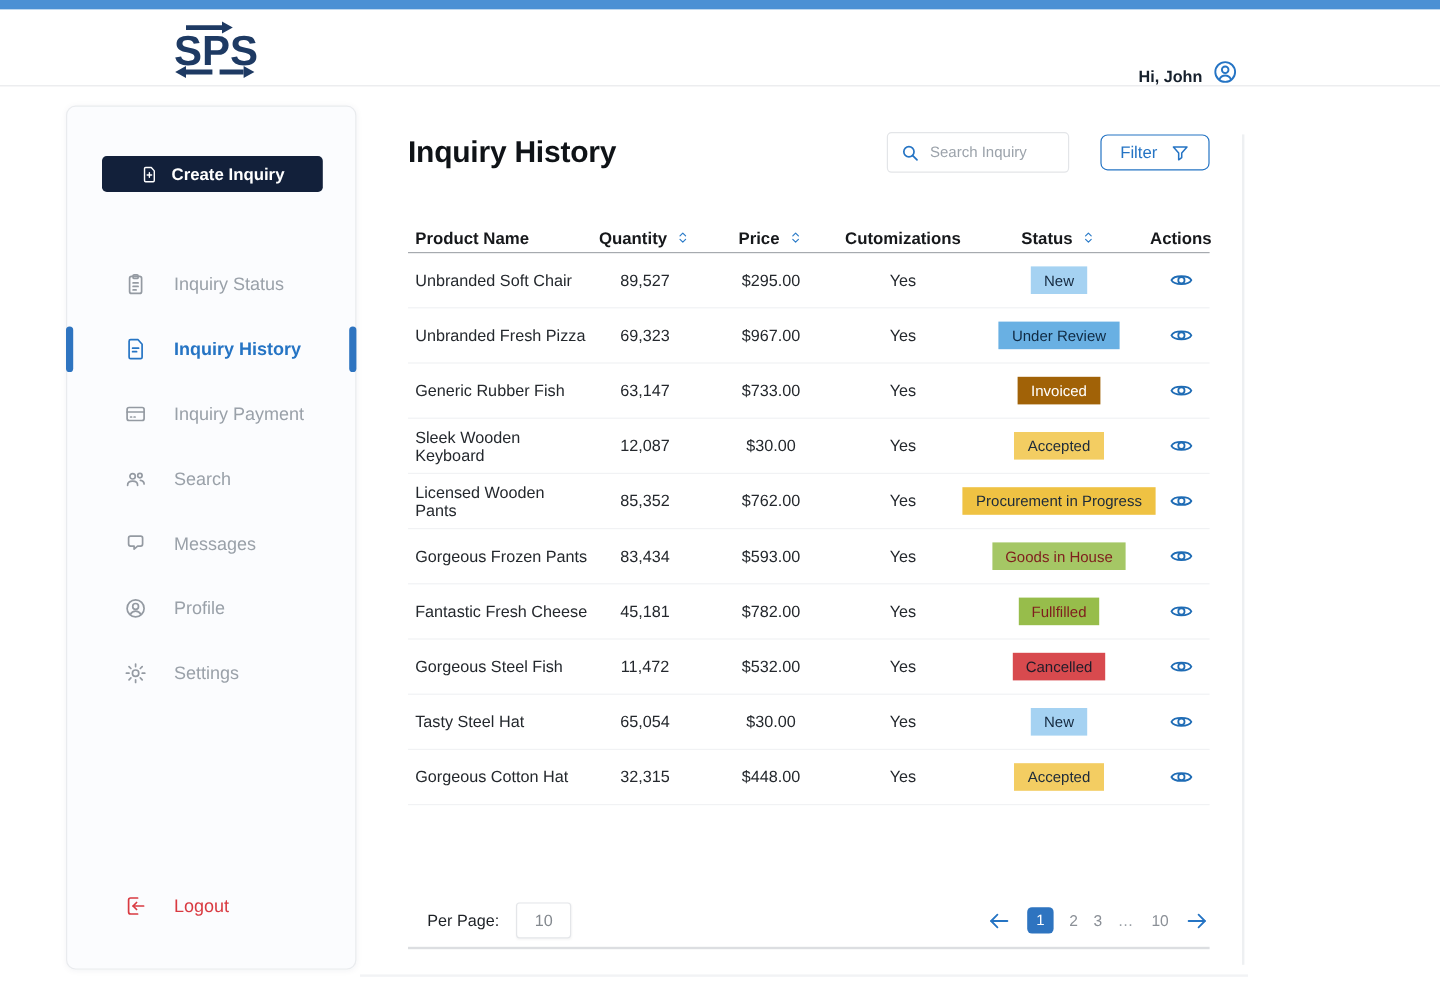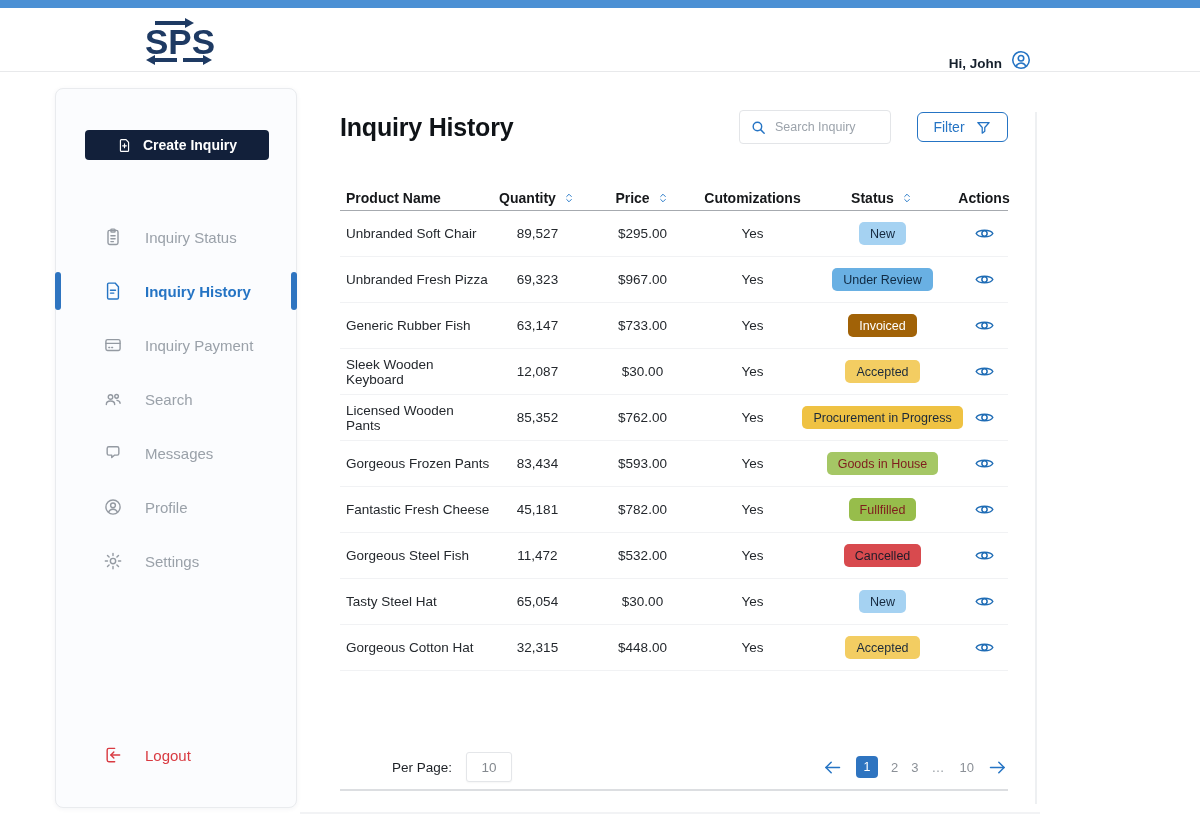--- a/index.html
+++ b/index.html
@@ -88,35 +88,35 @@
     font-size: 14px; font-weight: bold; color: #16181b;
   }
   .th { display: flex; align-items: center; justify-content: center; gap: 6px; }
   .th:first-child { justify-content: flex-start; padding-left: 6px; }
   .sort-btn { color: #2b7bc8; cursor: pointer; display: flex; }
   .tr { height: 46px; border-bottom: 1px solid #f1f2f4; font-size: 13.5px; color: #24282d; }
   .td { text-align: center; }
   .td.product { text-align: left; padding-left: 6px; }
   .td.status { display: flex; justify-content: center; }
   .badge {
-    display: inline-block; padding: 4.5px 11px; border-radius: 5px;
+    display: inline-block; padding: 4.5px 11px; border-radius: 0;
     font-size: 12.5px; white-space: nowrap;
   }
   .eye-btn {
     background: none; border: none; color: #1f6cb5; cursor: pointer;
     display: flex; justify-content: center; width: 100%;
   }
 
   
   .tfoot {
     margin-top: 74px; height: 46px; display: flex; align-items: center;
     justify-content: space-between; border-bottom: 2px solid #dcdee1;
   }
   .per-page { display: flex; align-items: center; gap: 14px; padding-left: 16px; }
-  .per-page-label { font-size: 13.5px; color: #1d2126; margin-left: 36px; }
+  .per-page-label { font-size: 13.5px; color: #1d2126; }
   .per-page-box {
     width: 46px; height: 30px; border: 1px solid #e4e6e9; border-radius: 3px;
     background: #fff; display: flex; align-items: center; justify-content: center;
     font-size: 13.5px; color: #84898f; cursor: pointer; box-shadow: 0 1px 2px rgba(0,0,0,.04);
   }
   .pagination { display: flex; align-items: center; gap: 13px; font-size: 13px; color: #8b9097; }
   .pg-arrow { background: none; border: none; color: #2574c4; cursor: pointer; display: flex; }
   .pg-page { background: none; border: none; font-family: inherit; font-size: 13px; color: #8b9097; cursor: pointer; }
   .pg-page.active {
     width: 22px; height: 22px; background: #2e74c0; color: #fff; border-radius: 4px;

